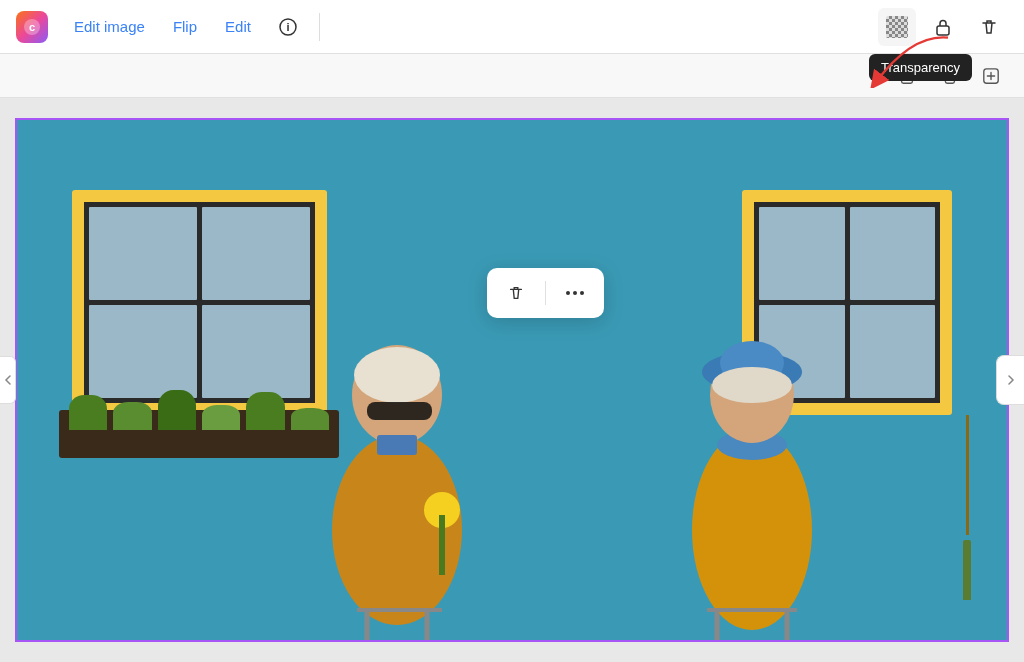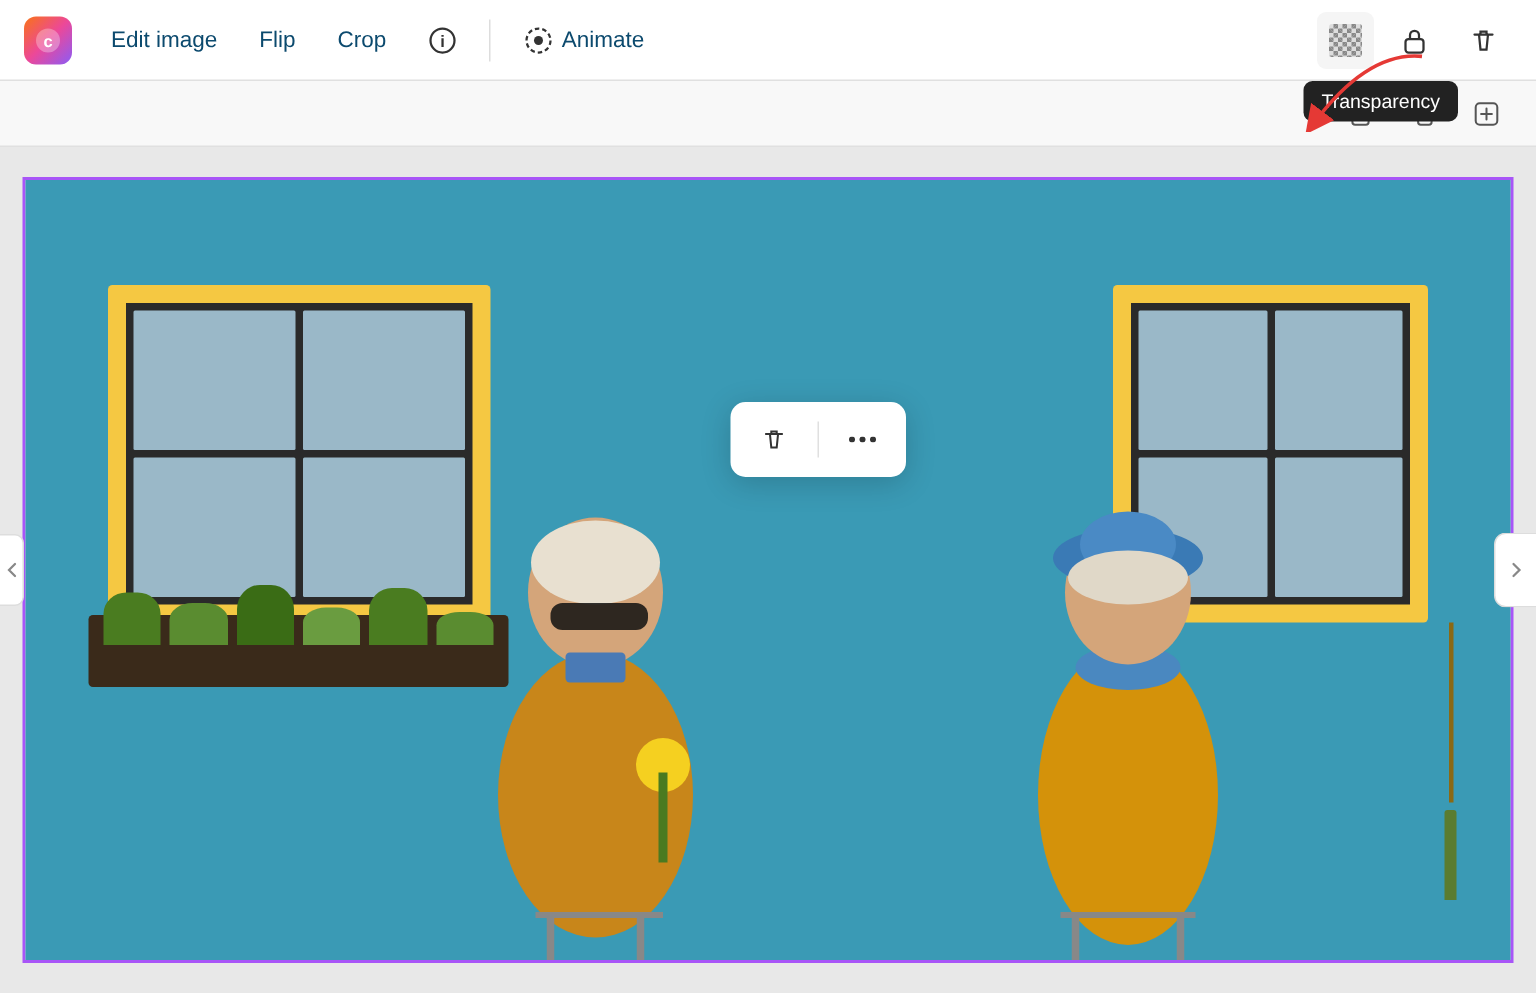--- a/index.html
+++ b/index.html
@@ -36,21 +36,21 @@
     }
 
     .toolbar-item {
       display: flex;
       align-items: center;
       gap: 6px;
       padding: 6px 10px;
       border-radius: 6px;
       cursor: pointer;
       font-size: 15px;
-      color: #0c4a6e;
+      color: #3b82f6;
       font-weight: 500;
       user-select: none;
     }
 
     .toolbar-divider {
       width: 1px;
       height: 28px;
       background: #ddd;
       margin: 0 4px;
     }
@@ -242,39 +242,32 @@
 
   <div class="toolbar-item">
     <span>Edit image</span>
   </div>
 
   <div class="toolbar-item">
     <span>Flip</span>
   </div>
 
   <div class="toolbar-item">
-    <span>Crop</span>
+    <span>Edit</span>
   </div>
 
   <div class="toolbar-item">
     <svg width="18" height="18" viewBox="0 0 18 18" fill="none">
       <circle cx="9" cy="9" r="8" stroke="#333" stroke-width="1.5"></circle>
       <text x="9" y="13" text-anchor="middle" fill="#333" font-size="11" font-weight="bold">i</text>
     </svg>
   </div>
 
   <div class="toolbar-divider"></div>
 
-  <div class="toolbar-item">
-    <svg width="20" height="20" viewBox="0 0 20 20">
-      <circle cx="10" cy="10" r="8" stroke="#333" stroke-width="1.5" fill="none" stroke-dasharray="3 2"></circle>
-      <circle cx="10" cy="10" r="3" fill="#333"></circle>
-    </svg>
-    <span>Animate</span>
-  </div>
 
   <div class="toolbar-spacer"></div>
 
   <div class="toolbar-icon-btn active" style="position:relative;">
     <div class="checkerboard-icon"></div>
   </div>
 
   <div class="toolbar-icon-btn">
     <svg width="20" height="20" viewBox="0 0 20 20" fill="none">
       <rect x="4" y="9" width="12" height="9" rx="2" stroke="#333" stroke-width="1.5"></rect>

